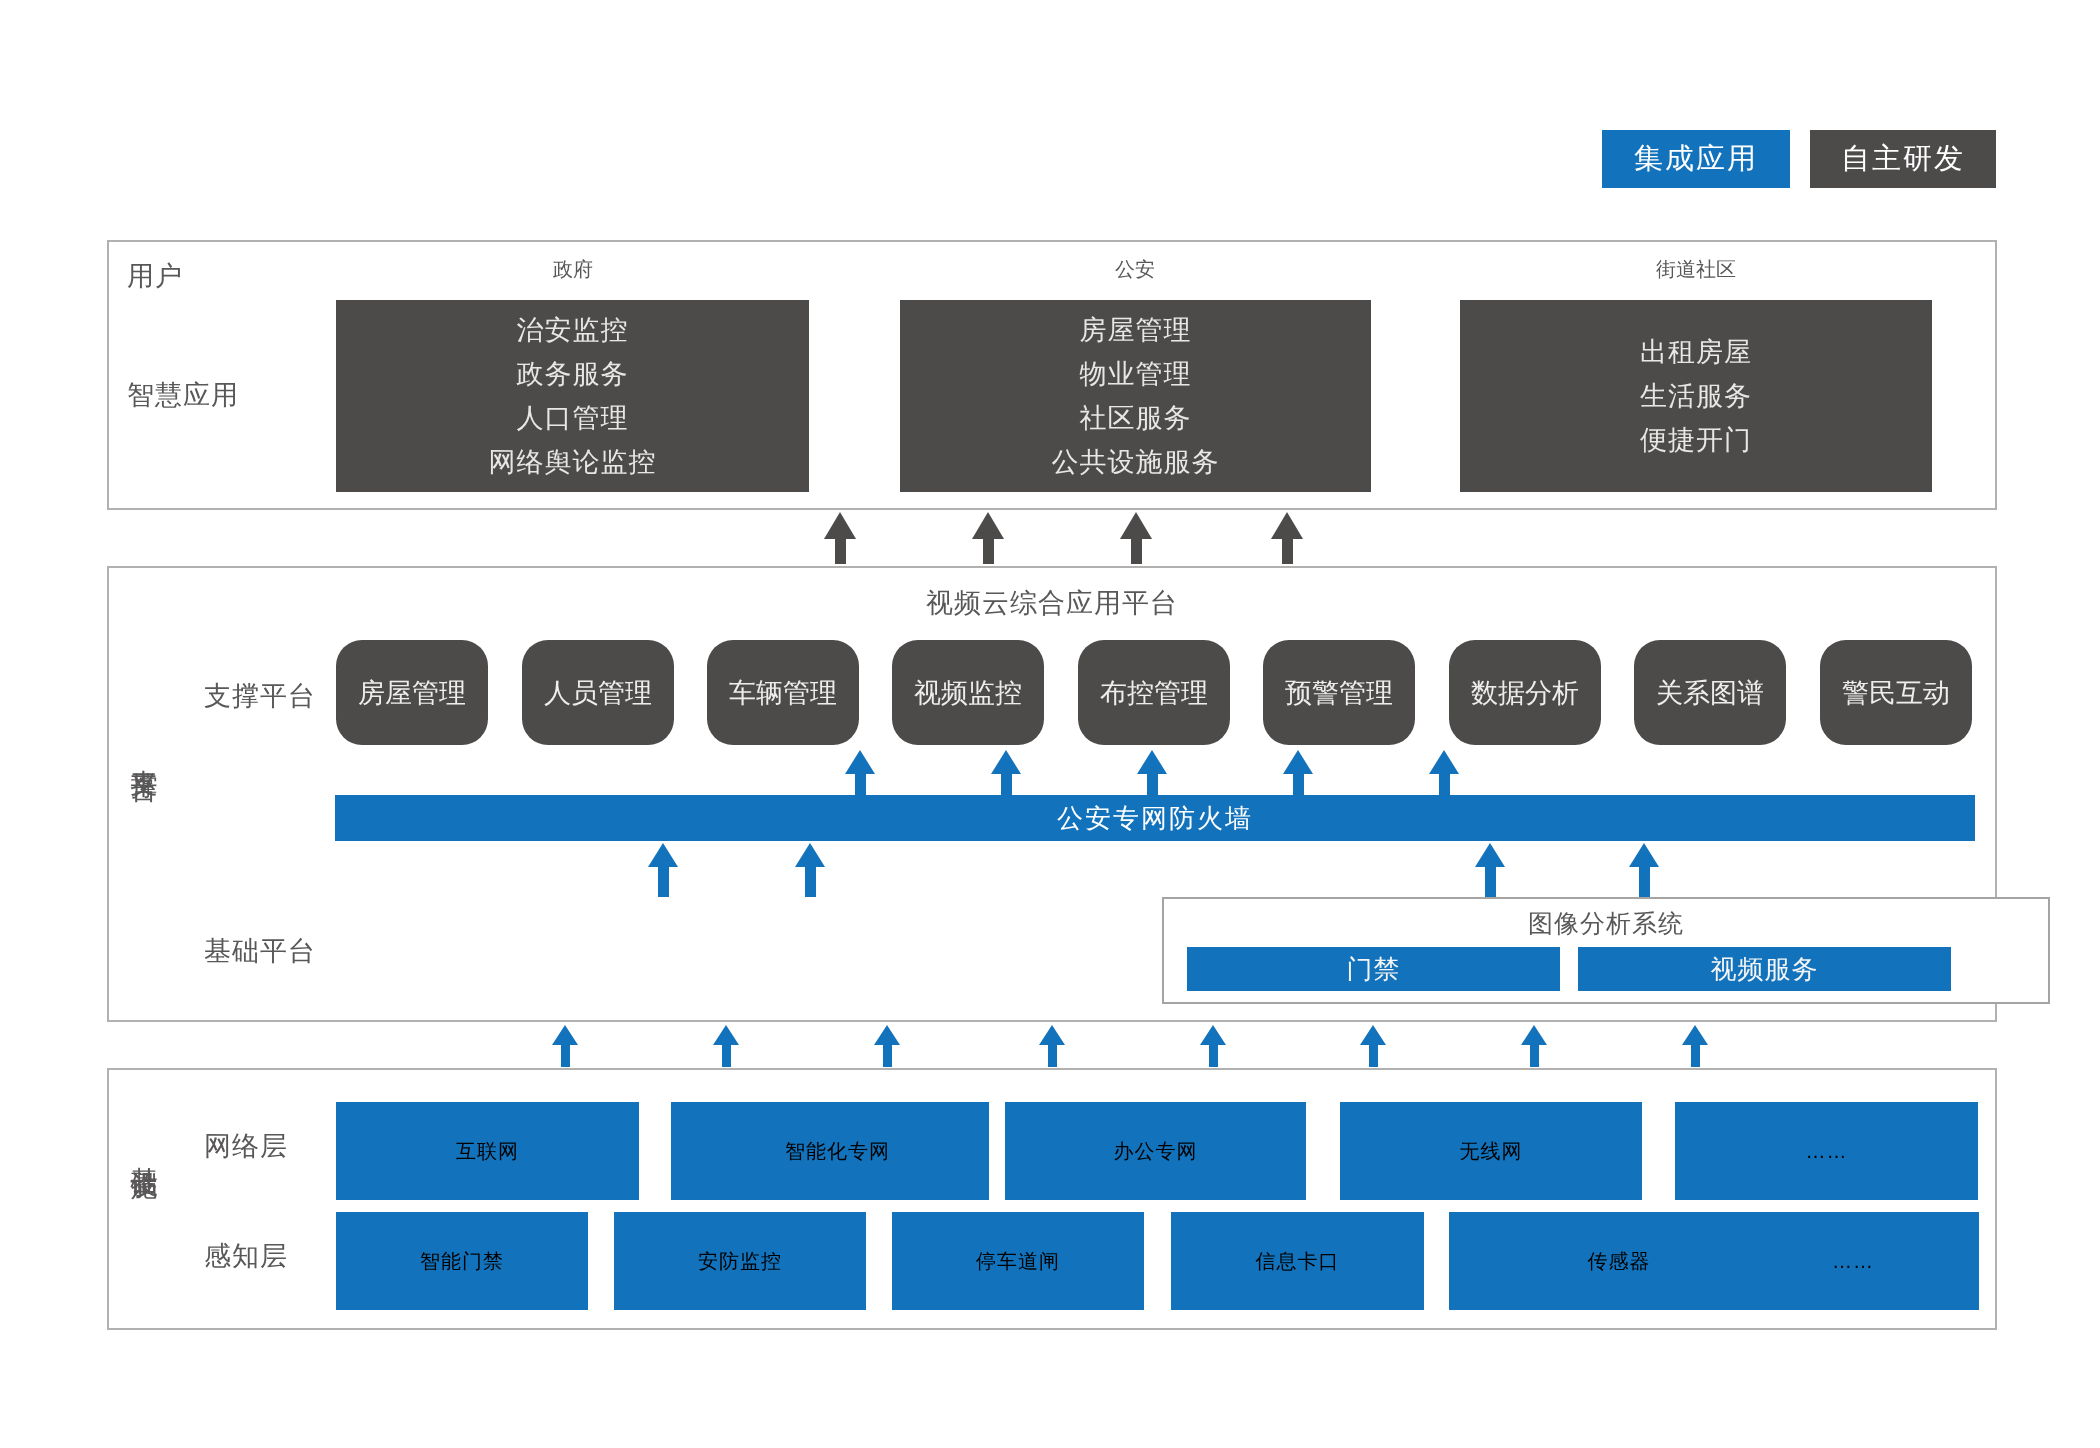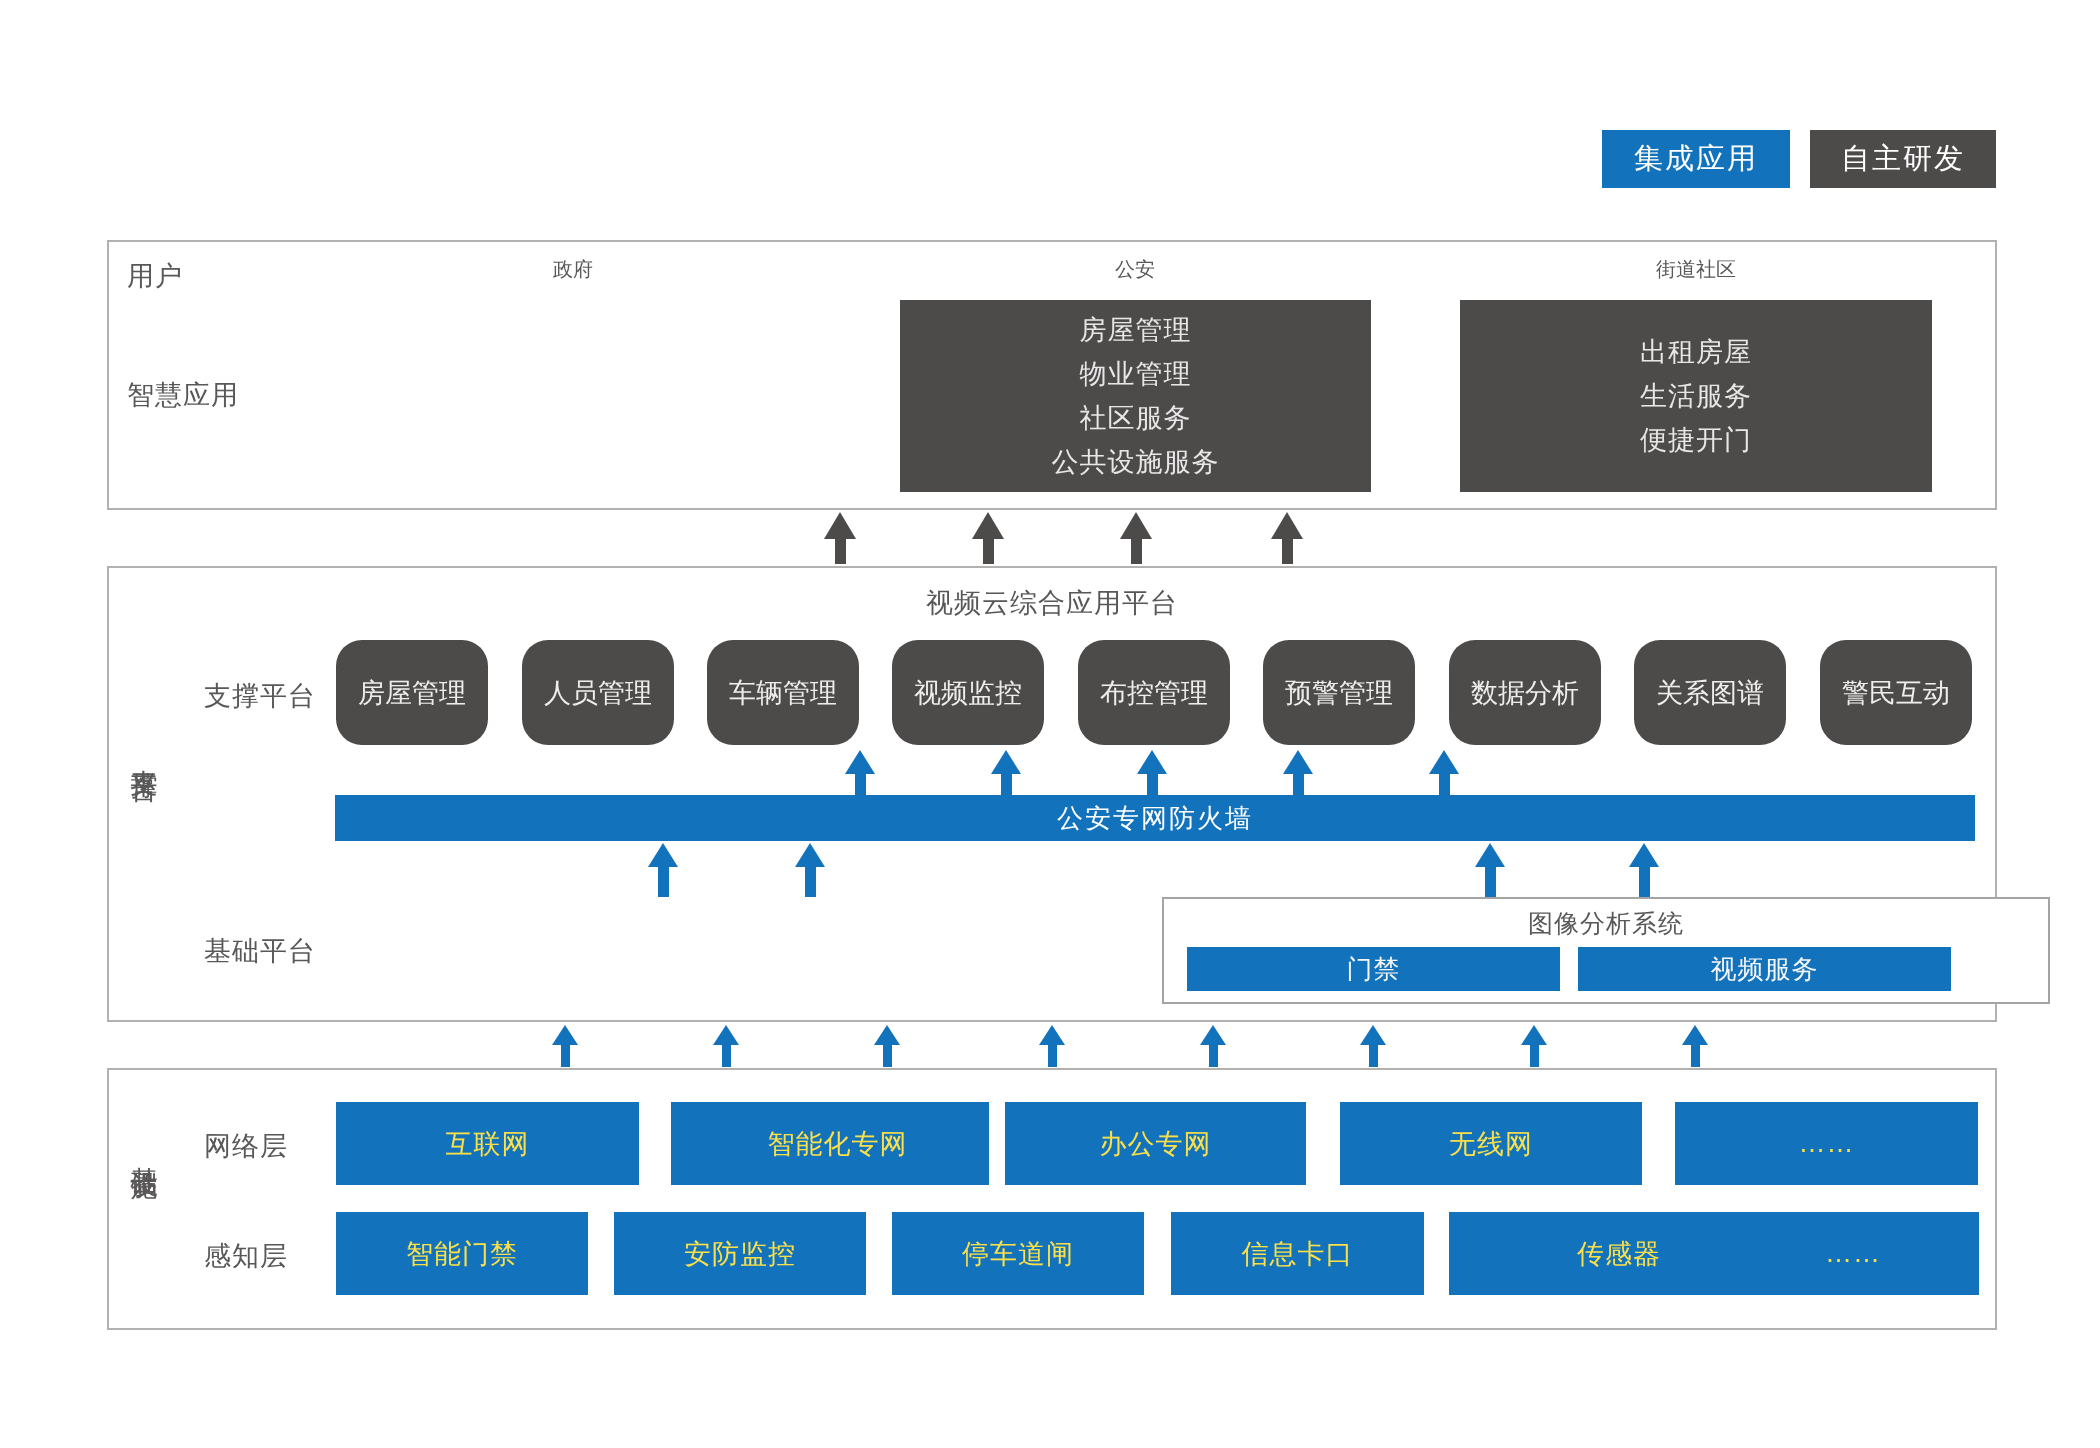--- a/index.html
+++ b/index.html
@@ -42,22 +42,22 @@
   
   .panel{position:absolute;top:897px;height:107px;background:#ffffff;border:2px solid #a6a3a3;
          box-sizing:border-box;}
   #panel-vtk{left:336px;width:808px;}
   #panel-ias{left:1162px;width:888px;}
   .ptitle{text-align:center;font-size:25px;margin-top:8px;color:#595757;letter-spacing:1px;}
   .pbox{position:absolute;top:48px;height:44px;background:#1273bc;color:#f5f5f5;
         display:flex;align-items:center;justify-content:center;font-size:26px;letter-spacing:1px;}
 
   
-  .net-box,.sense-box{position:absolute;height:83px;background:#1273bc;color:#fde047;
-        display:flex;align-items:center;justify-content:center;font-size:27px;letter-spacing:1px;}
+  .net-box,.sense-box{position:absolute;height:98px;background:#1273bc;color:#000000;
+        display:flex;align-items:center;justify-content:center;font-size:20px;letter-spacing:1px;}
   .net-box{top:1102px;}
   .sense-box{top:1212px;}
 
   
   .arr{position:absolute;display:flex;flex-direction:column;align-items:center;}
   .arr .h{width:0;height:0;}
   .arr .s{flex:1;}
   .arr.dark .h{border-left:16px solid transparent;border-right:16px solid transparent;border-bottom:27px solid #4d4a4a;}
   .arr.dark .s{width:11px;background:#4d4a4a;}
   .arr.blue .h{border-left:15px solid transparent;border-right:15px solid transparent;border-bottom:24px solid #1273bc;}
@@ -74,20 +74,26 @@
   <div class="legend-chip" id="legend-dark">自主研发</div>
 
   <div class="section" id="sec-user"></div>
   <div class="lbl" style="left:127px;top:258px;">用户</div>
   <div class="lbl" style="left:127px;top:377px;">智慧应用</div>
 
   <div class="col-header" style="left:573px;">政府</div>
   <div class="col-header" style="left:1135px;">公安</div>
   <div class="col-header" style="left:1696px;">街道社区</div>
 
+  <div class="app-box" style="left:336px;width:473px;">
+    <div class="line">治安监控</div>
+    <div class="line">政务服务</div>
+    <div class="line">人口管理</div>
+    <div class="line">网络舆论监控</div>
+  </div>
   <div class="app-box" style="left:900px;width:471px;">
     <div class="line">房屋管理</div>
     <div class="line">物业管理</div>
     <div class="line">社区服务</div>
     <div class="line">公共设施服务</div>
   </div>
   <div class="app-box" style="left:1460px;width:472px;">
     <div class="line">出租房屋</div>
     <div class="line">生活服务</div>
     <div class="line">便捷开门</div>

